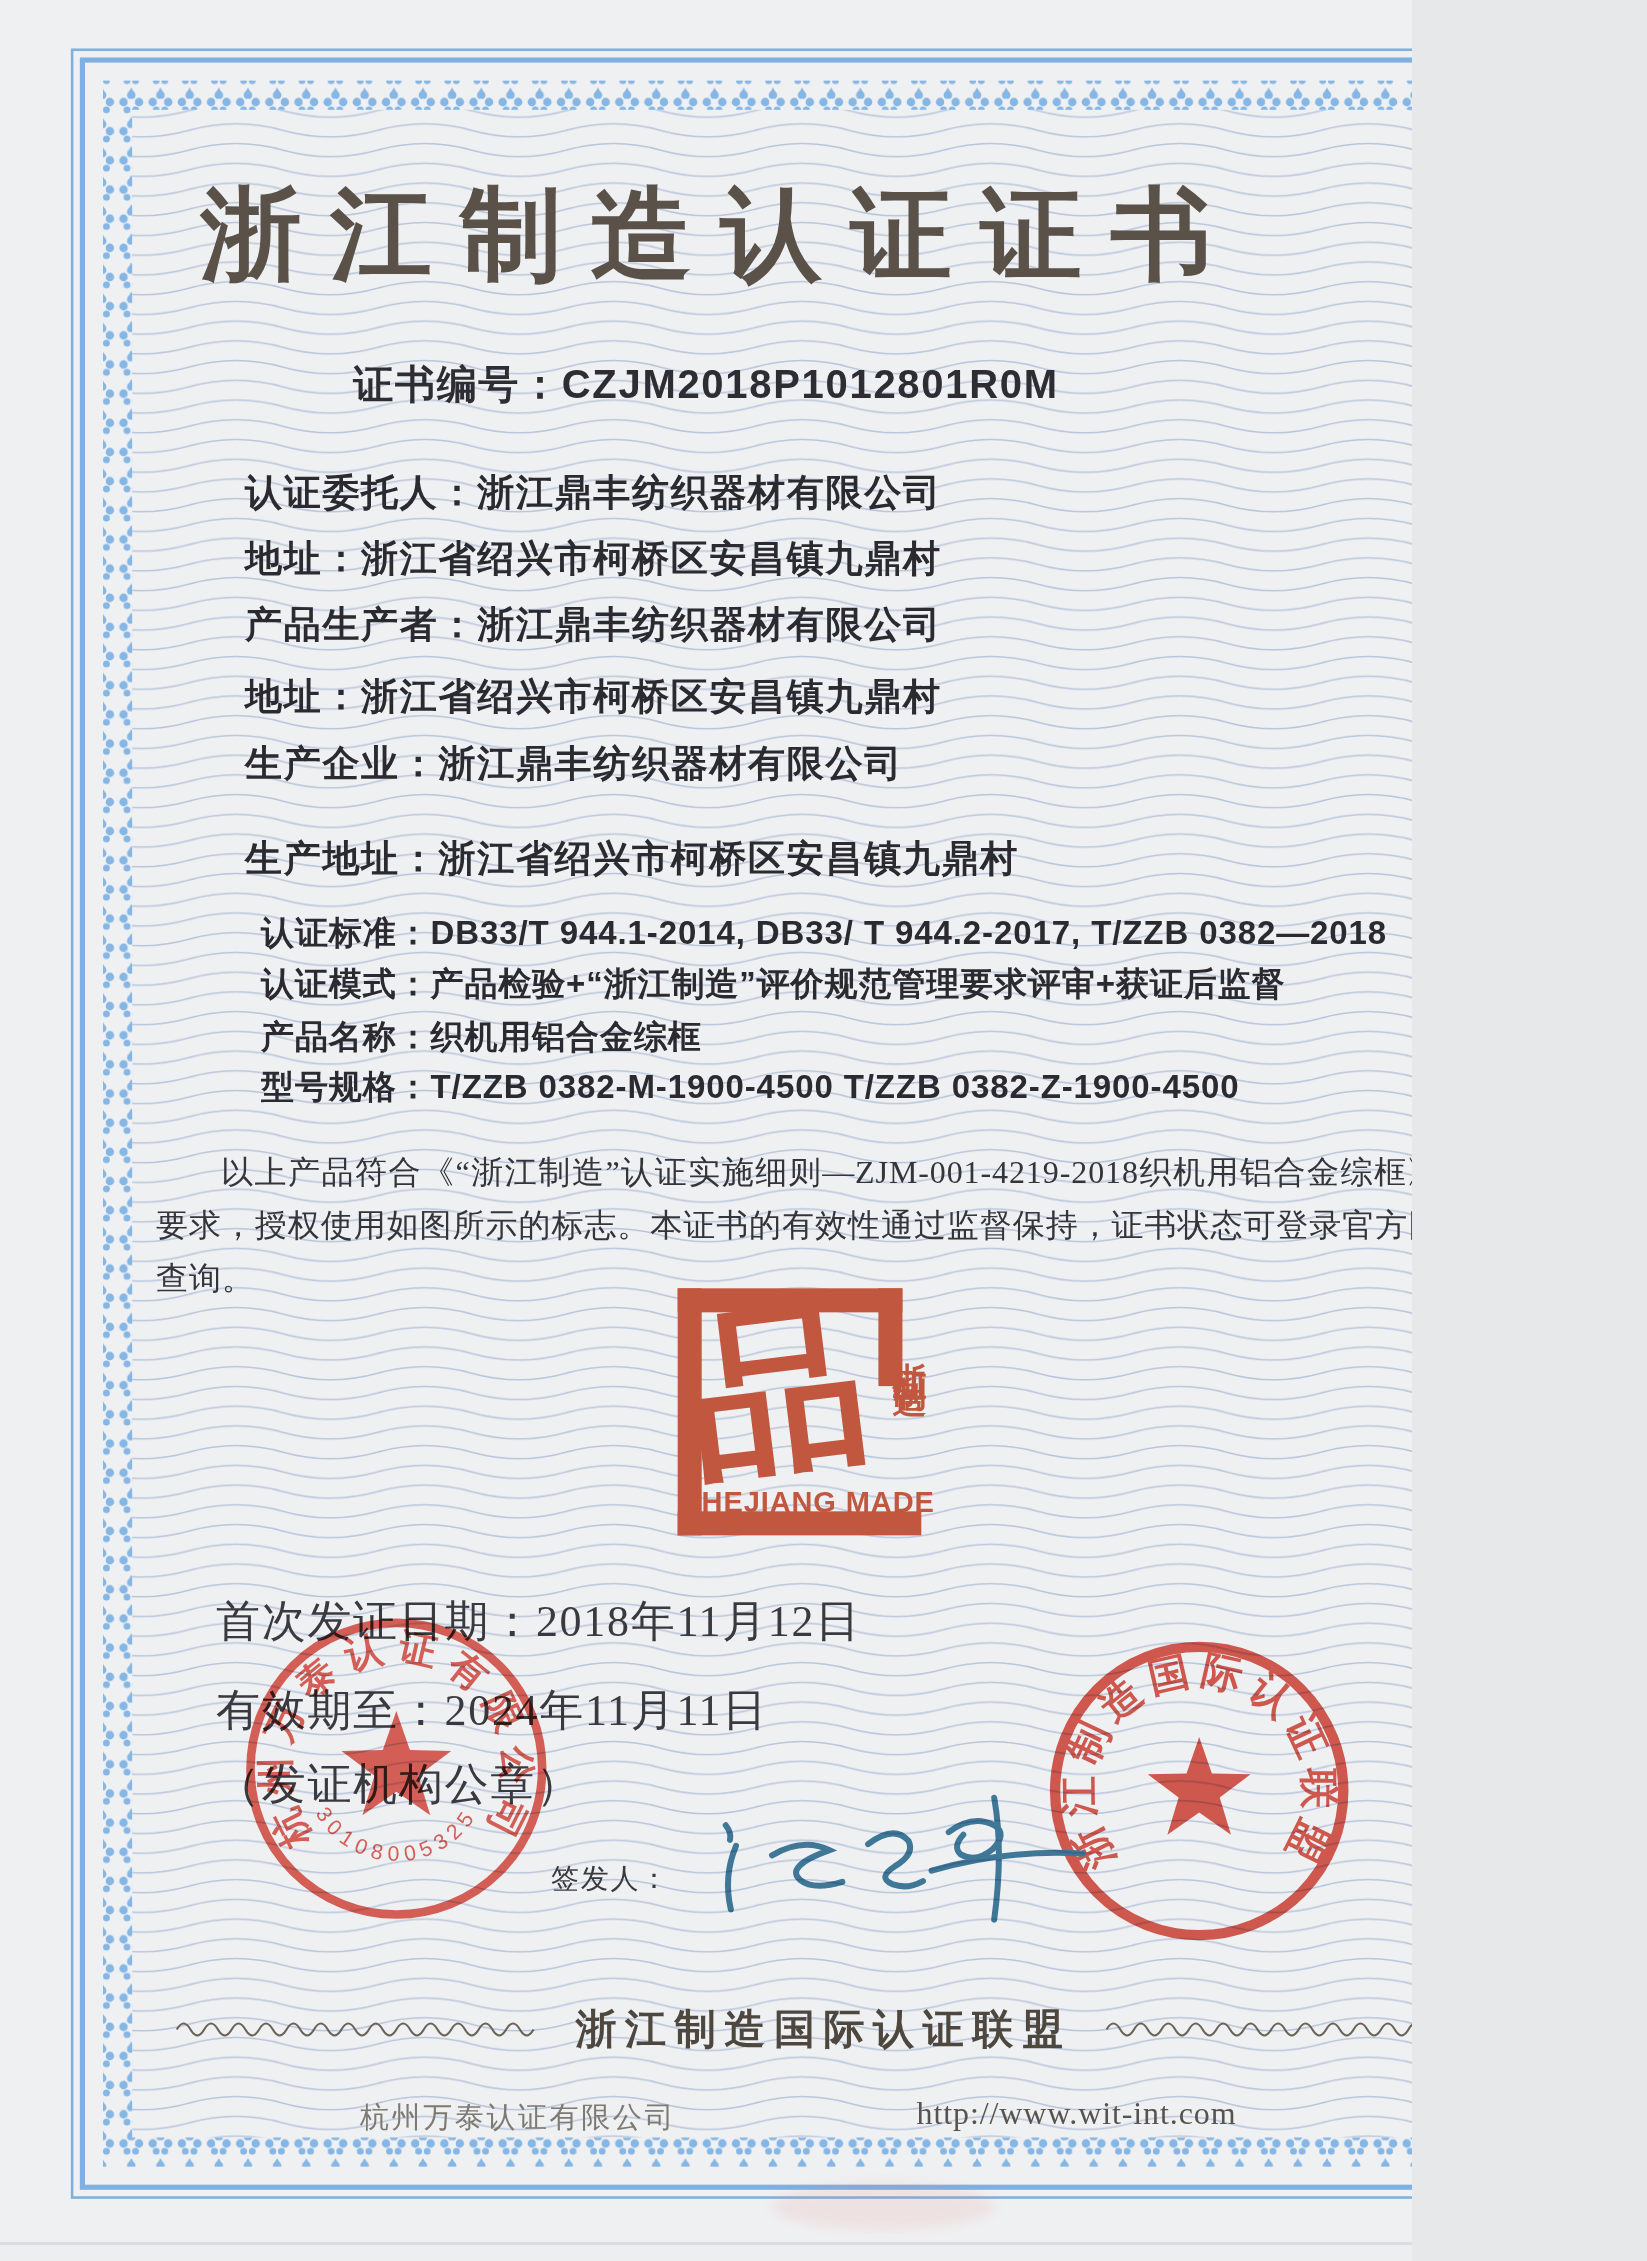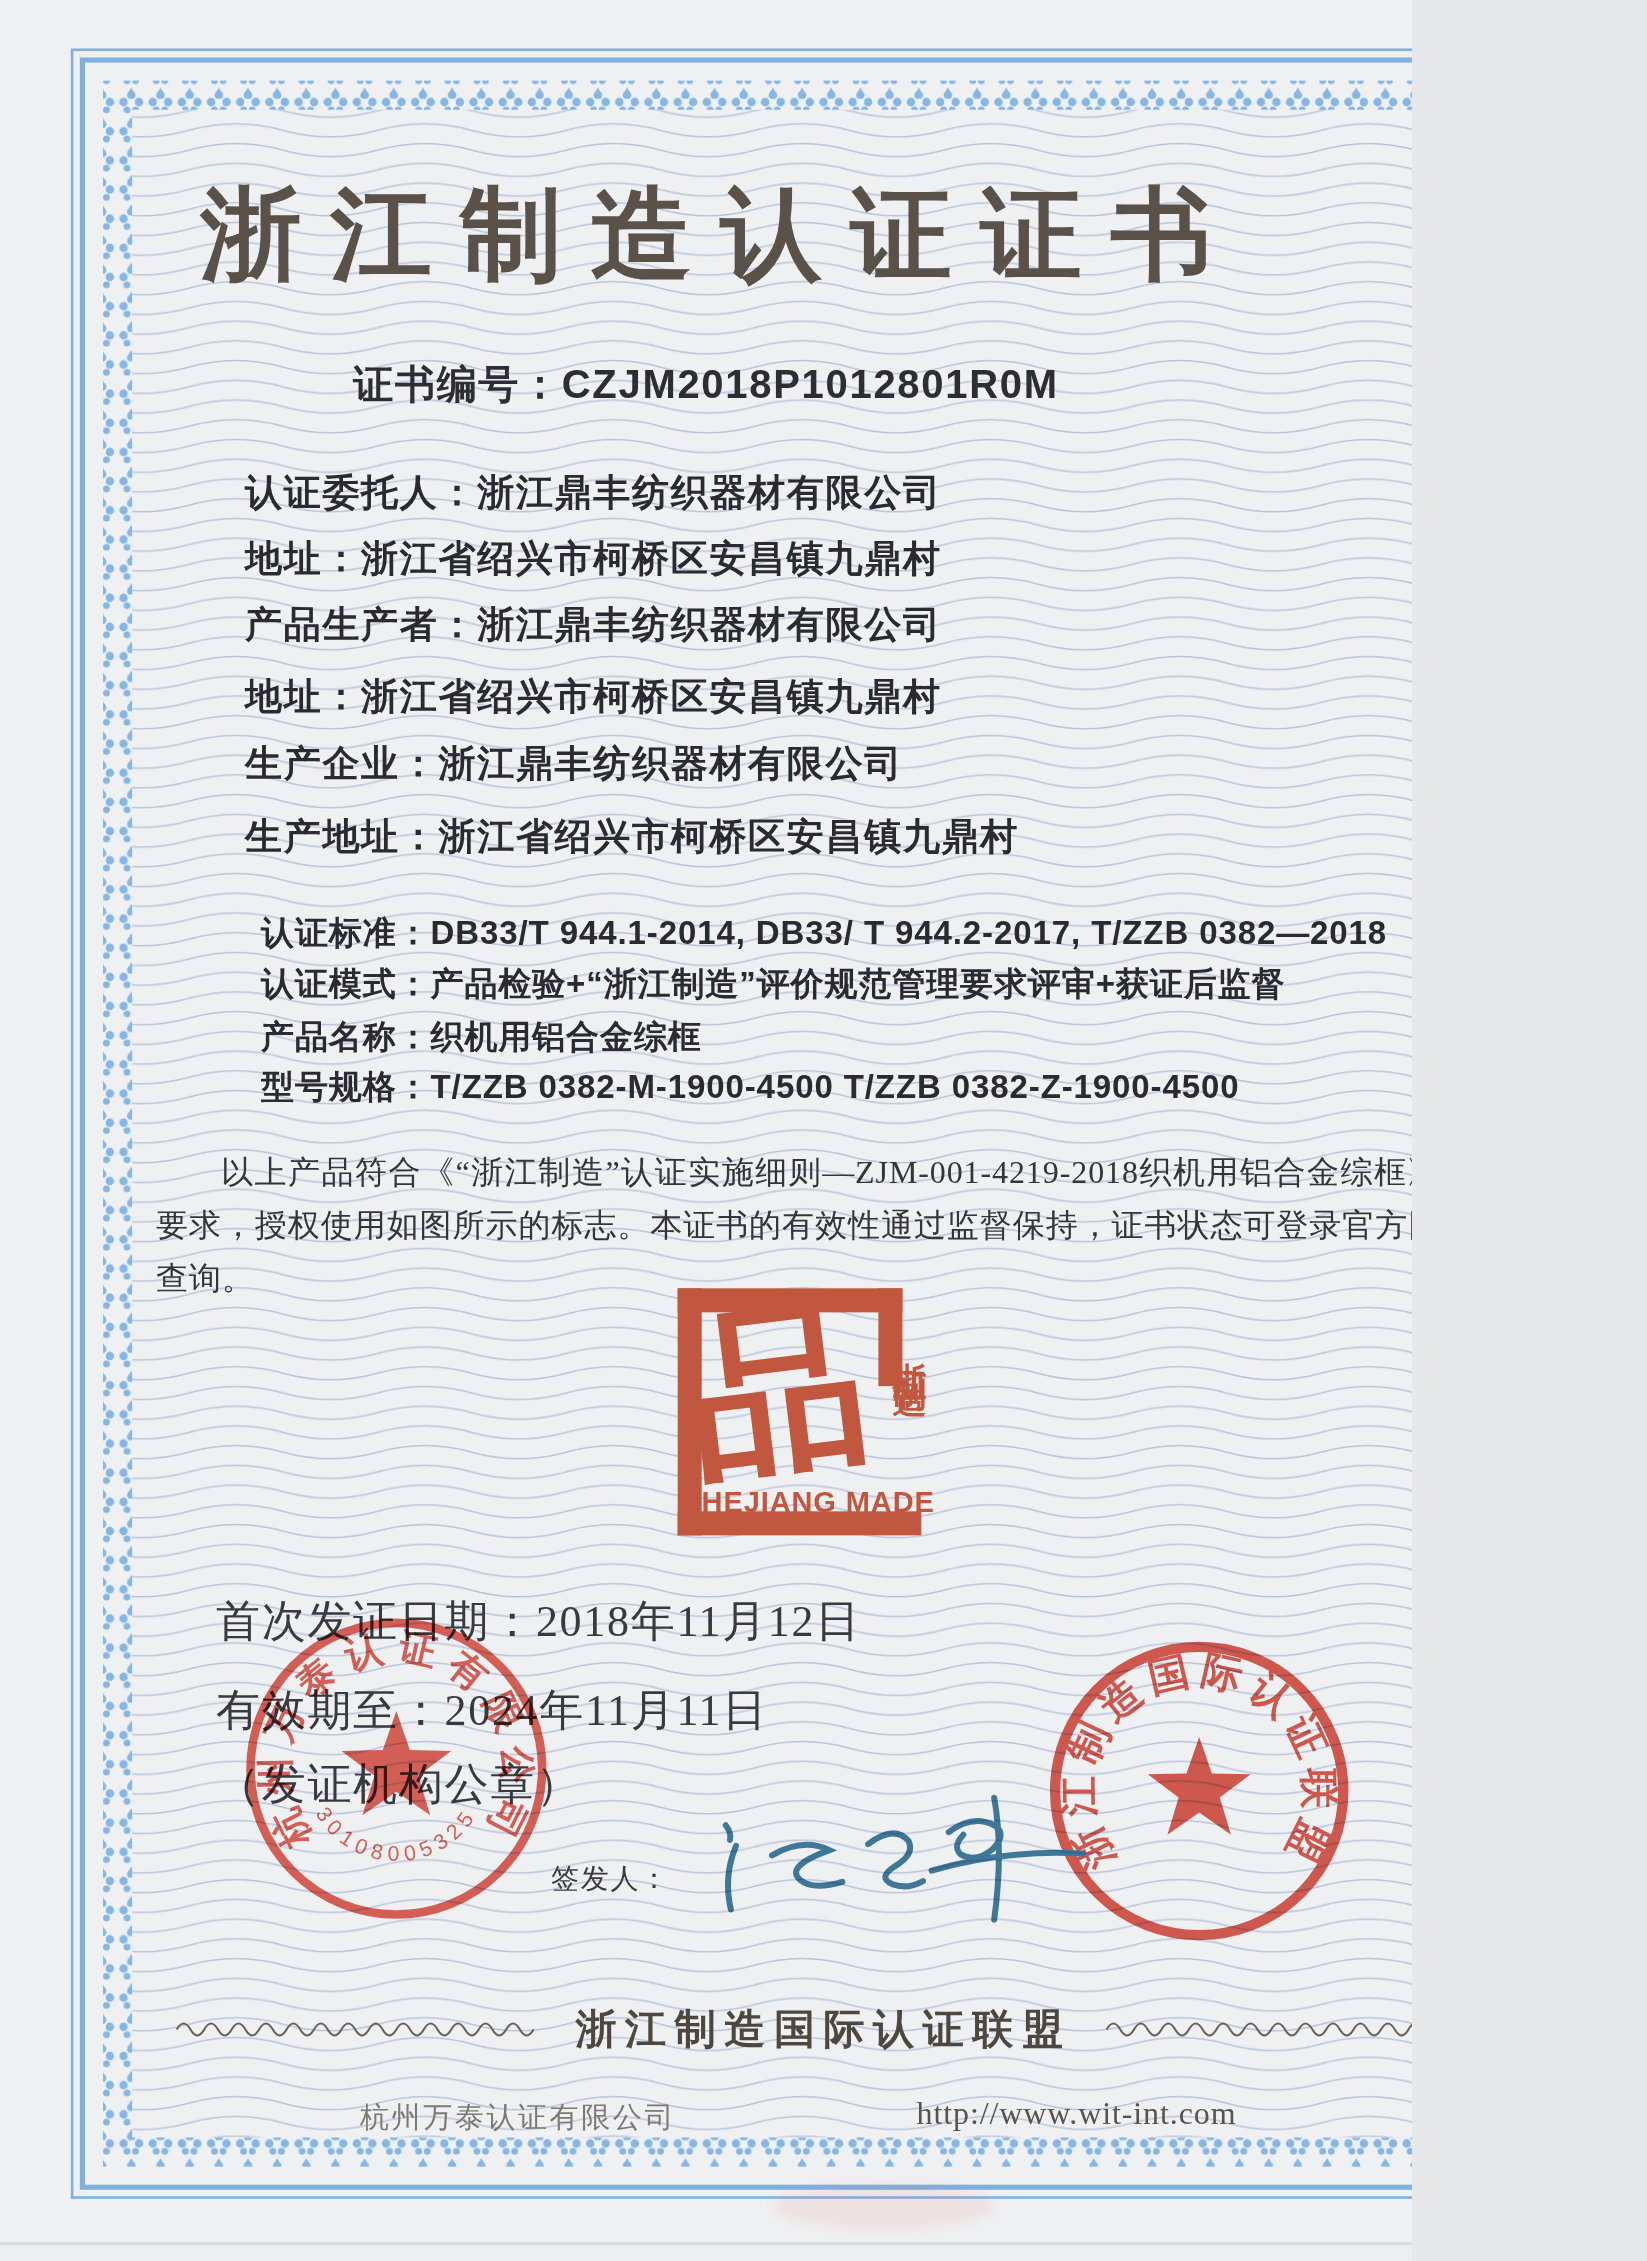--- a/index.html
+++ b/index.html
@@ -129,21 +129,21 @@
   </svg>
 
   <div class="abs title">浙江制造认证证书</div>
   <div class="abs certno">证书编号：CZJM2018P1012801R0M</div>
 
   <div class="abs info-line" style="top:468px">认证委托人：浙江鼎丰纺织器材有限公司</div>
   <div class="abs info-line" style="top:534px">地址：浙江省绍兴市柯桥区安昌镇九鼎村</div>
   <div class="abs info-line" style="top:600px">产品生产者：浙江鼎丰纺织器材有限公司</div>
   <div class="abs info-line" style="top:672px">地址：浙江省绍兴市柯桥区安昌镇九鼎村</div>
   <div class="abs info-line" style="top:739px">生产企业：浙江鼎丰纺织器材有限公司</div>
-  <div class="abs info-line" style="top:812px">生产地址：浙江省绍兴市柯桥区安昌镇九鼎村</div>
+  <div class="abs info-line" style="top:834px">生产地址：浙江省绍兴市柯桥区安昌镇九鼎村</div>
 
   <div class="abs detail-line" style="top:911px">认证标准：DB33/T 944.1-2014, DB33/ T 944.2-2017, T/ZZB 0382—2018</div>
   <div class="abs detail-line" style="top:1015px">产品名称：织机用铝合金综框</div>
   <div class="abs detail-line" style="top:962px">认证模式：产品检验+“浙江制造”评价规范管理要求评审+获证后监督</div>
   <div class="abs detail-line" style="top:1065px">型号规格：T/ZZB 0382-M-1900-4500  T/ZZB 0382-Z-1900-4500</div>
 
   <div class="abs paragraph">以上产品符合《“浙江制造”认证实施细则—ZJM-001-4219-2018织机用铝合金综框》的要求，授权使用如图所示的标志。本证书的有效性通过监督保持，证书状态可登录官方网站查询。</div>
 
   <div class="abs logo-mark">品</div>
   <div class="abs logo-vertical">浙江制造</div>

